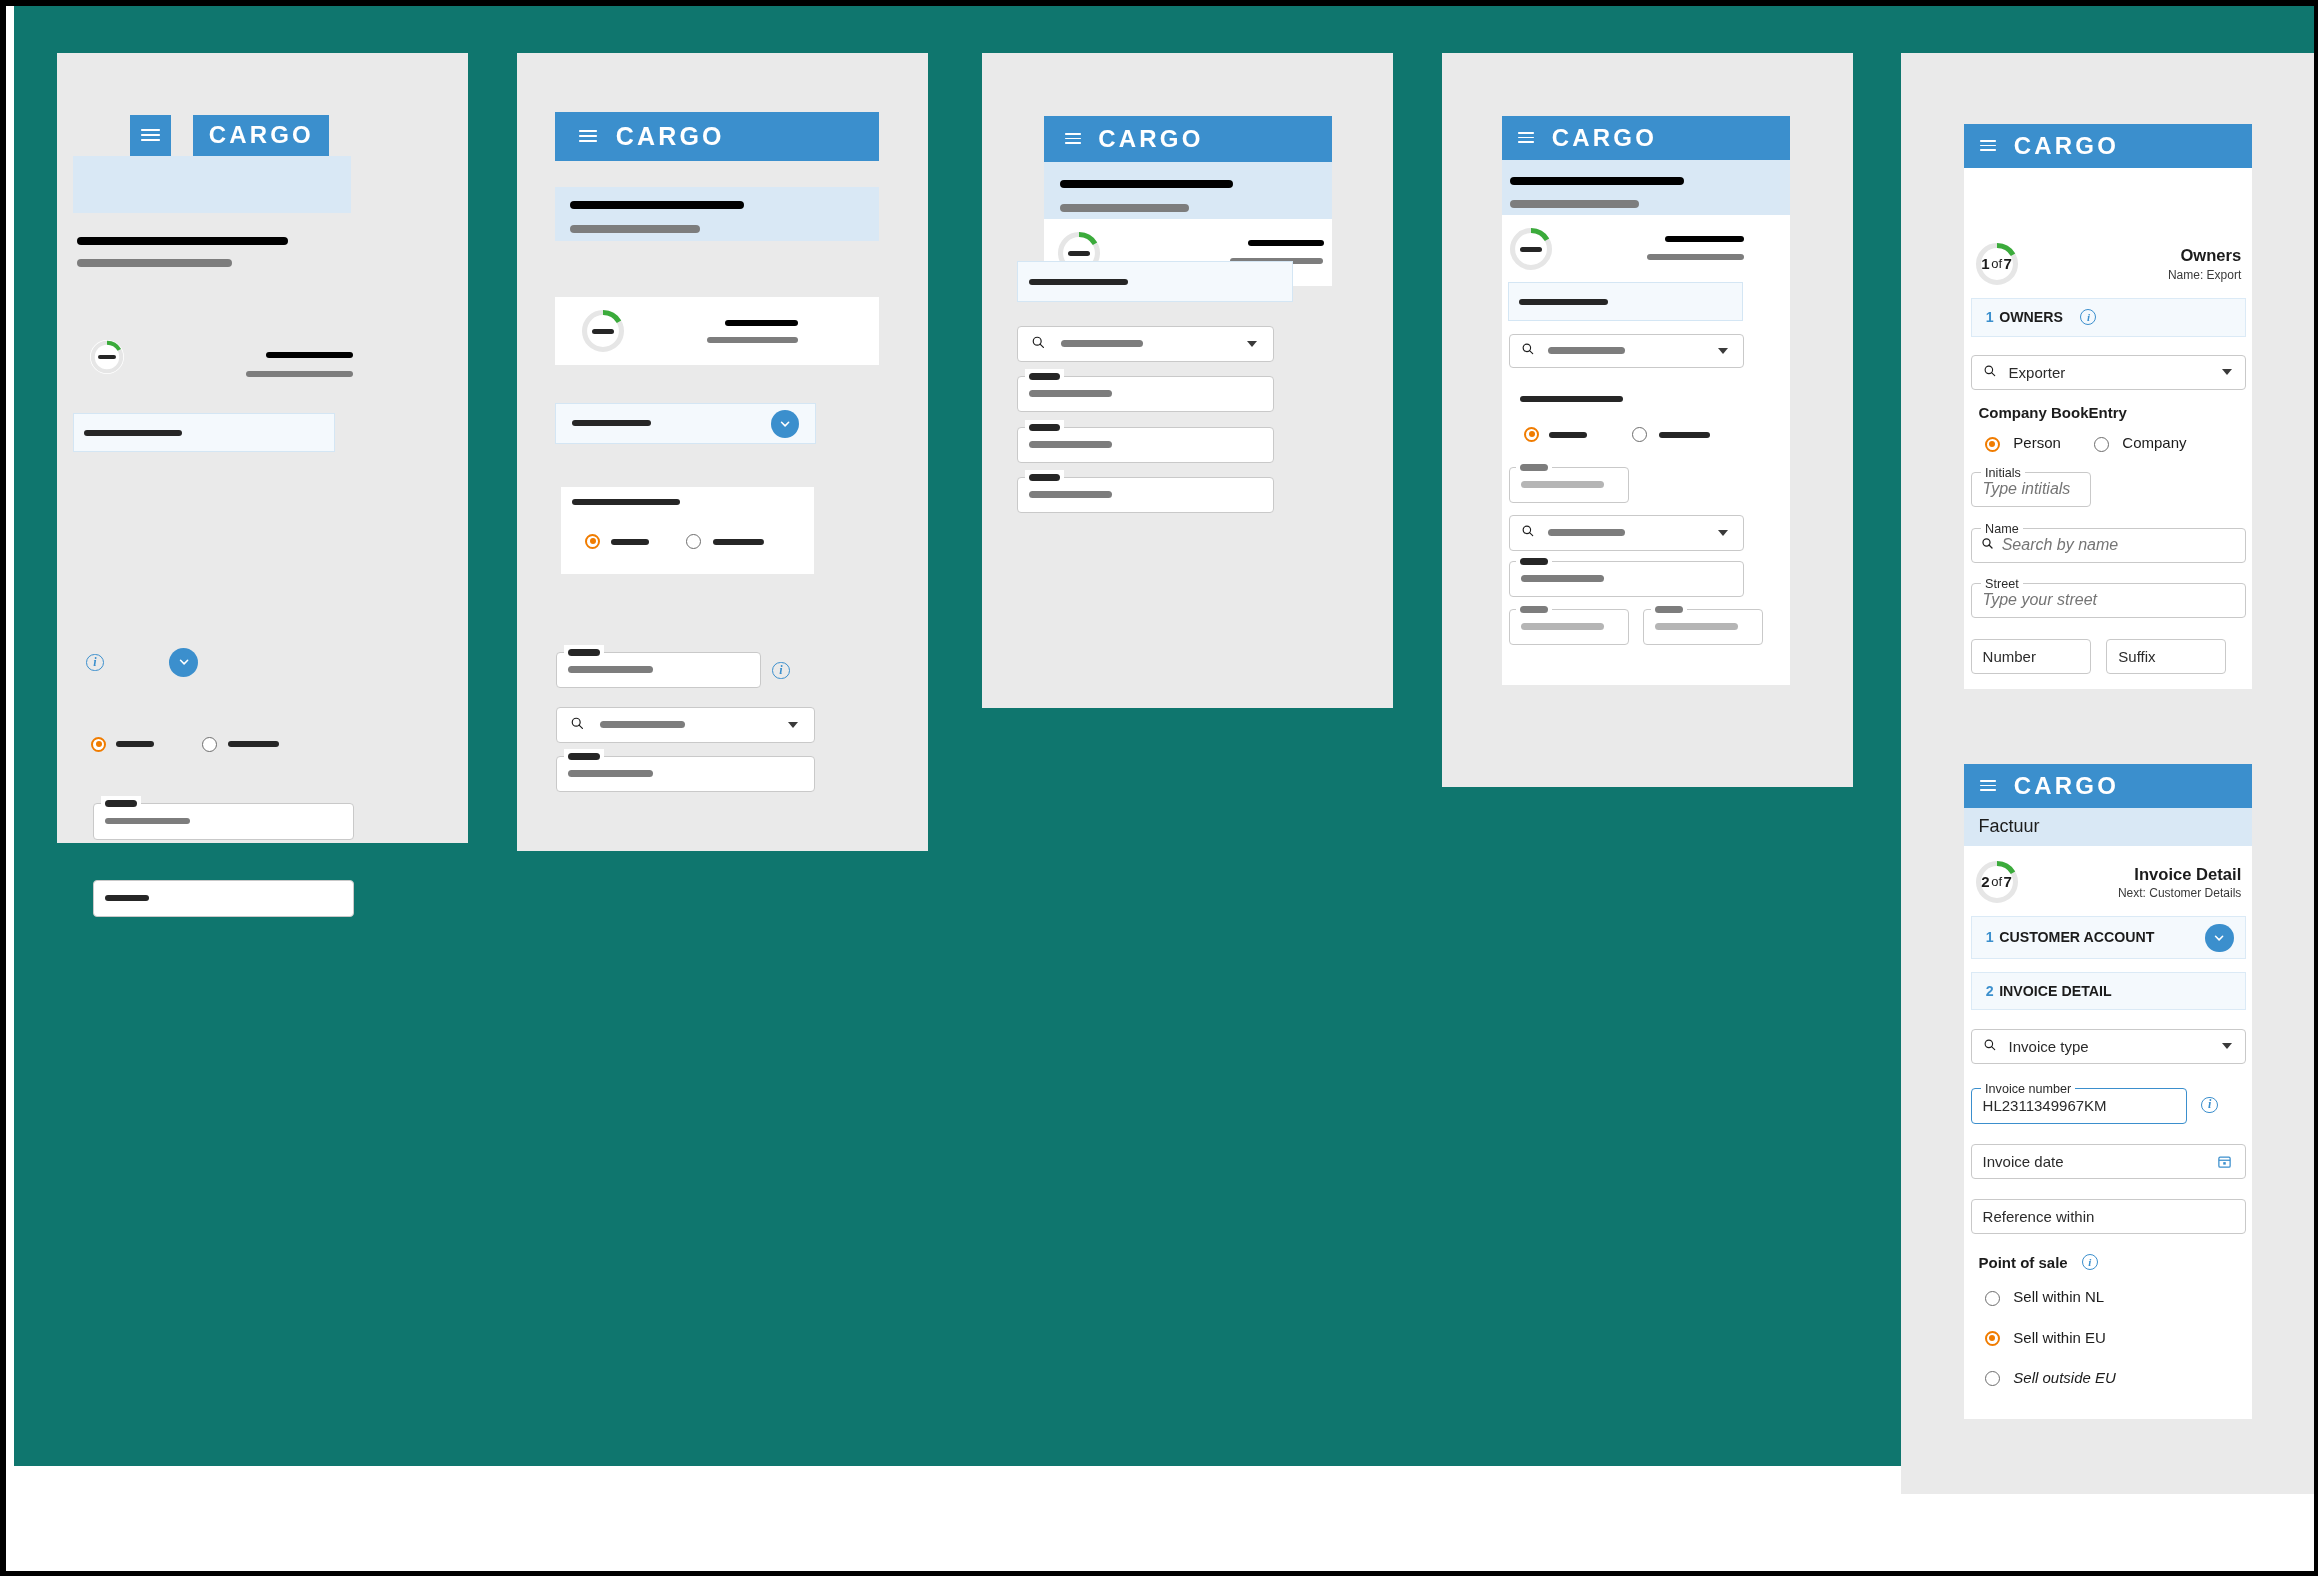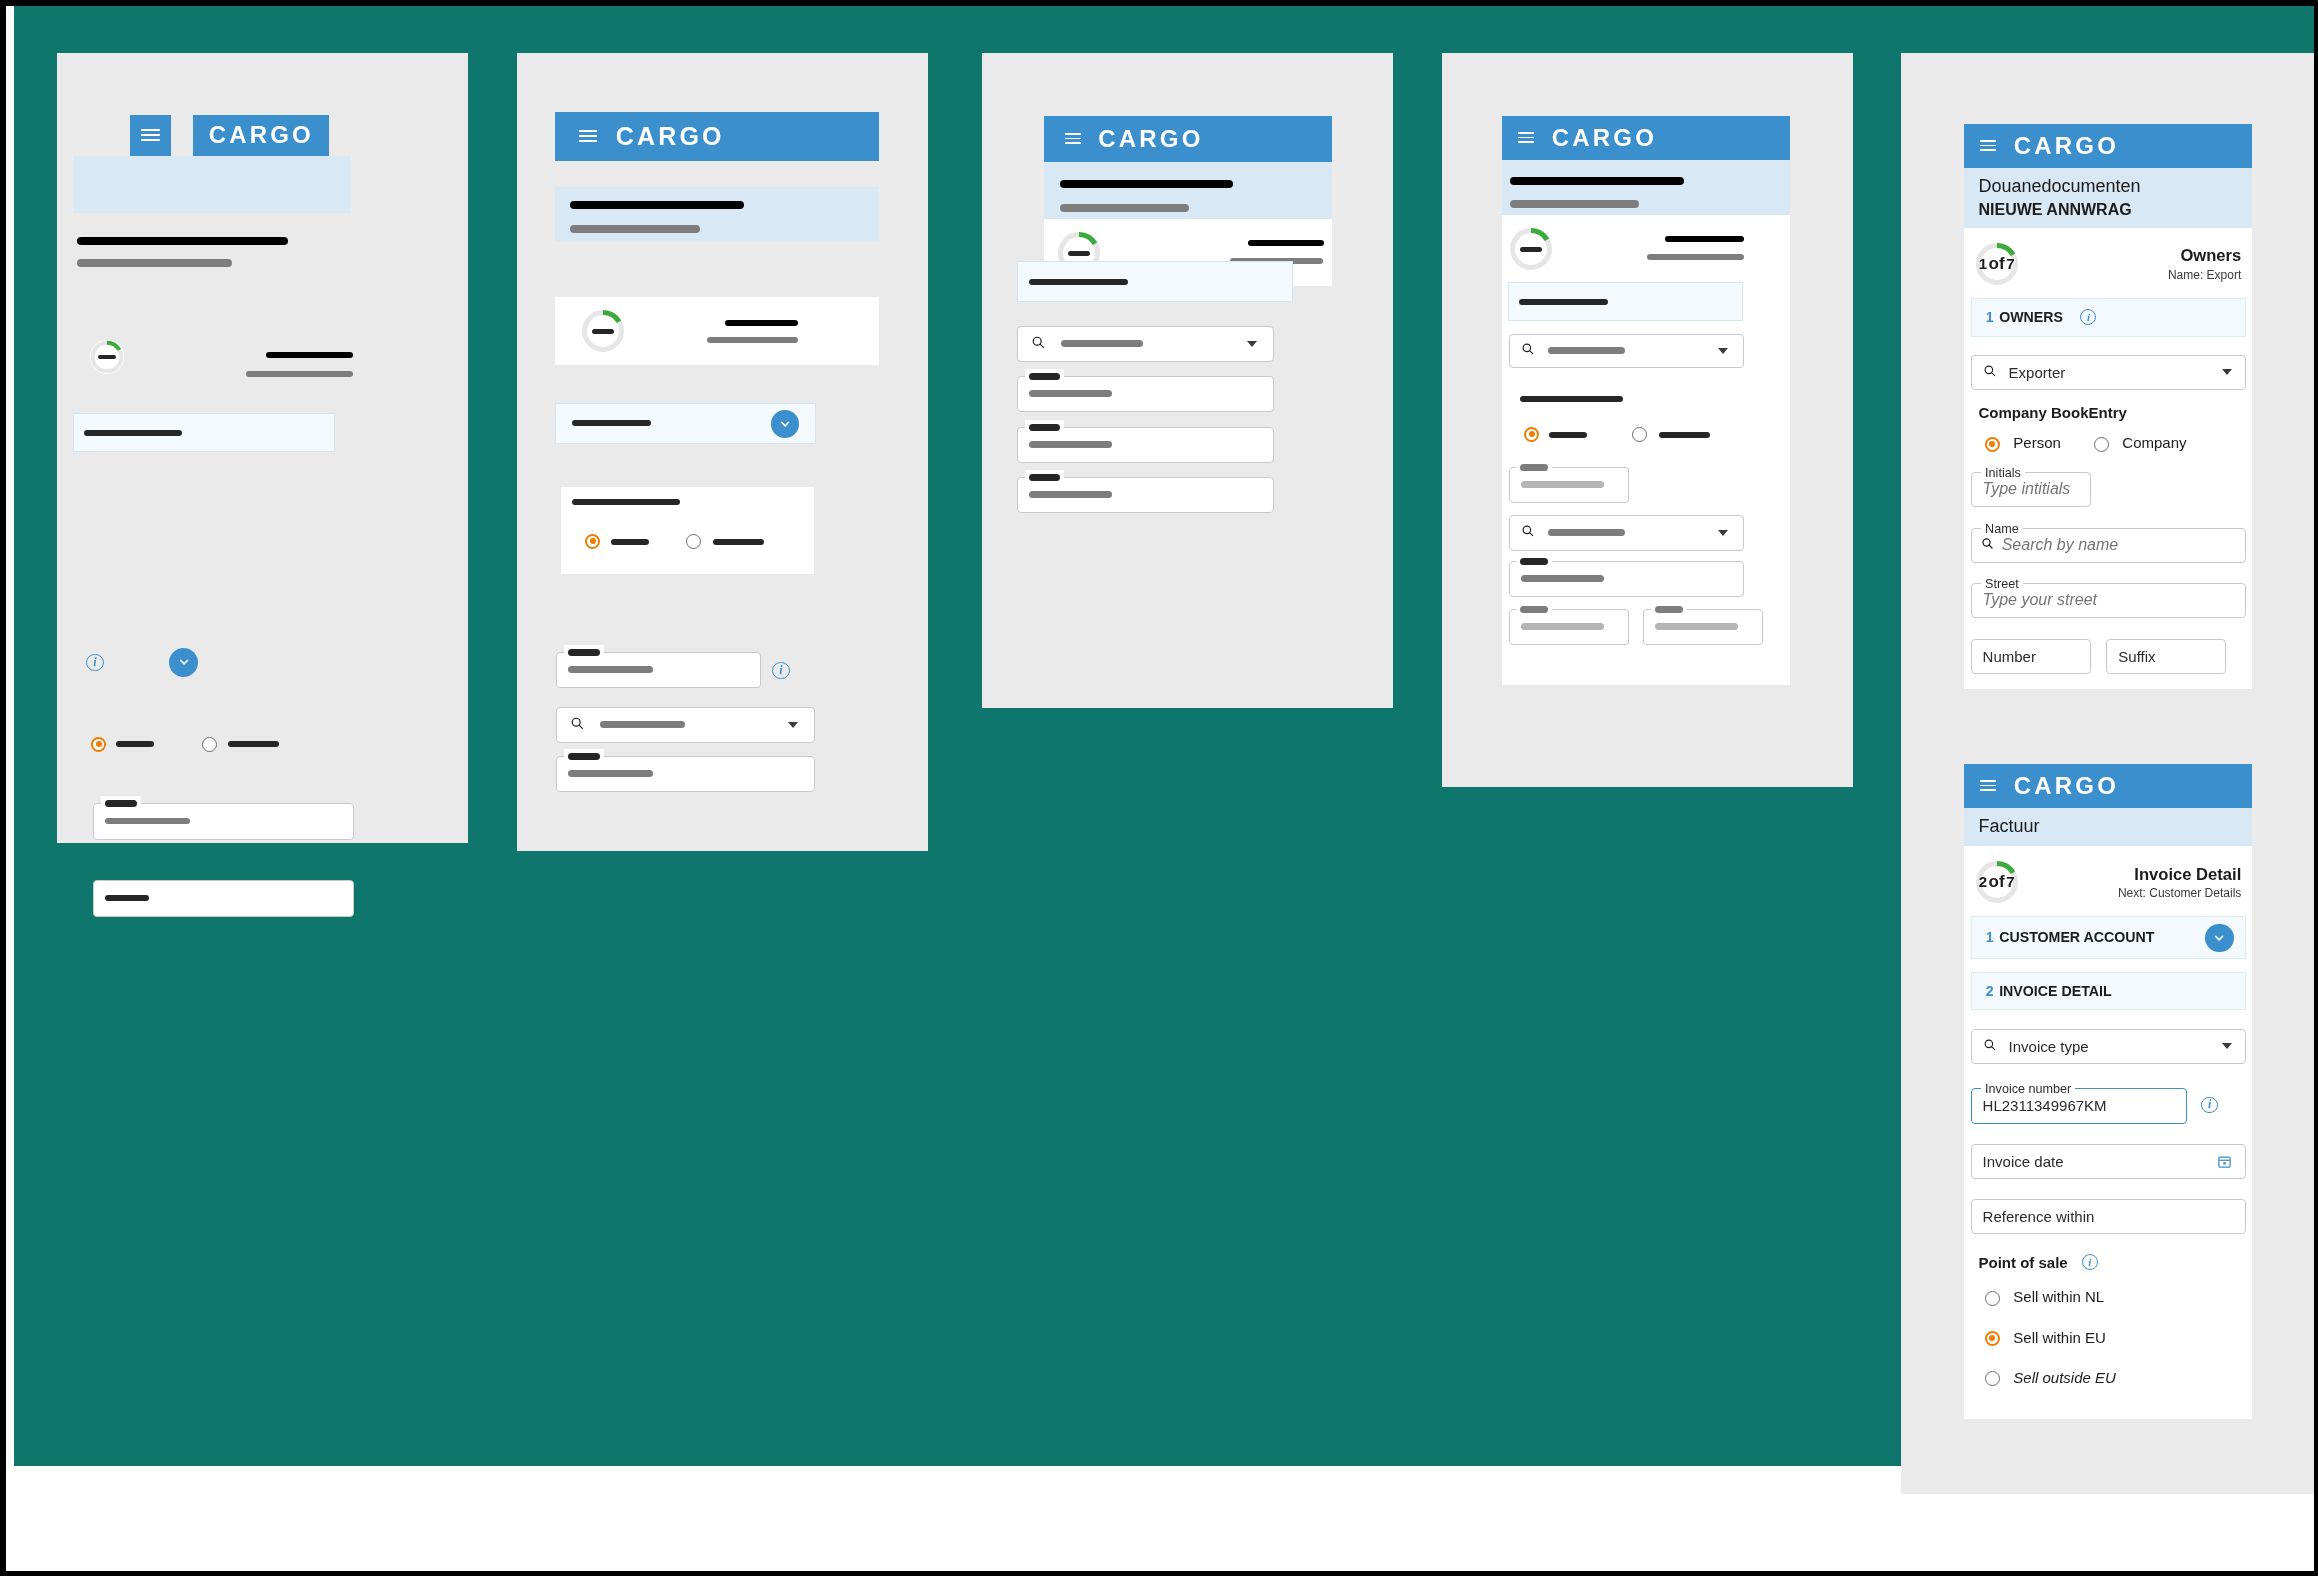--- a/index.html
+++ b/index.html
@@ -81,21 +81,21 @@
   .hamburger i { display: block; background: #ffffff; border-radius: 0.8px; }
 
   
   .ring { position: relative; border-radius: 50%; background: #ffffff; }
   .ring svg { position: absolute; left: 0; top: 0; }
   .ring .ring-label {
     position: absolute; inset: 0;
     display: flex; align-items: center; justify-content: center;
     font-size: 15px; font-weight: bold; color: #1c1c1c;
   }
-  .ring .ring-label small { font-size: 17px; font-weight: bold; margin: 0 1.6px; }
+  .ring .ring-label small { font-size: 13px; font-weight: normal; margin: 0 1.6px; }
 
   
   .radio { border-radius: 50%; display: inline-block; position: relative; flex: none; }
   .radio.on  { border: 2.4px solid #f07c00; background: #ffffff; }
   .radio.on::after {
     content: ""; position: absolute; inset: 2.4px;
     border-radius: 50%; background: #f07c00;
   }
   .radio.off { border: 1.6px solid #6d6d6d; background: #ffffff; }
 
@@ -454,24 +454,20 @@
 
         <div class="blue-block" style="position:absolute; left:0; top:0; width:288px; height:44px; display:flex; align-items:center;">
           <span class="hamburger" style="margin-left:16px; gap:3.2px;">
             <i style="width:16px;height:1.6px;"></i>
               <i style="width:16px;height:1.6px;"></i>
               <i style="width:16px;height:1.6px;"></i>
           </span>
           <span class="cargo-logo" style="font-size:24px; margin-left:17.4px;">CARGO</span>
         </div>
 
-        <div class="lightblue" style="position:absolute; left:0; top:44px; width:288px; height:60px; padding:8px 14.2px;">
-          <div style="font-size:18px; color:#1c1c1c;">Douanedocumenten</div>
-          <div style="font-size:16px; font-weight:bold; color:#1c1c1c; margin-top:4px;">NIEUWE ANNWRAG</div>
-        </div>
 
         <div class="ring" style="position:absolute; left:10.3px; top:118px; width:44px; height:44px;">
           <svg width="44" height="44" viewBox="0 0 56 56">
             <circle cx="28" cy="28" r="23.5" fill="#fff" stroke="#e6e6e6" stroke-width="6.5"></circle>
             <path d="M28 4.5 A23.5 23.5 0 0 1 48.4 16.3" fill="none" stroke="#3bab3b" stroke-width="6.5"></path>
           </svg>
           <span class="ring-label">
             <b>1</b>
               <small>of</small>
               <b>7</b>

